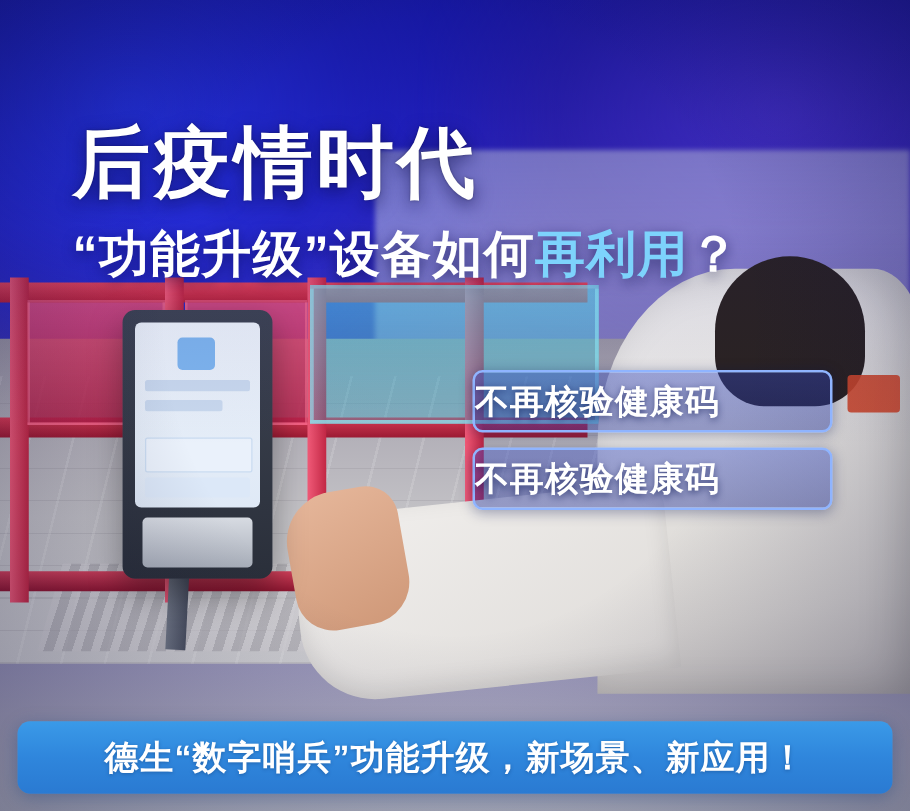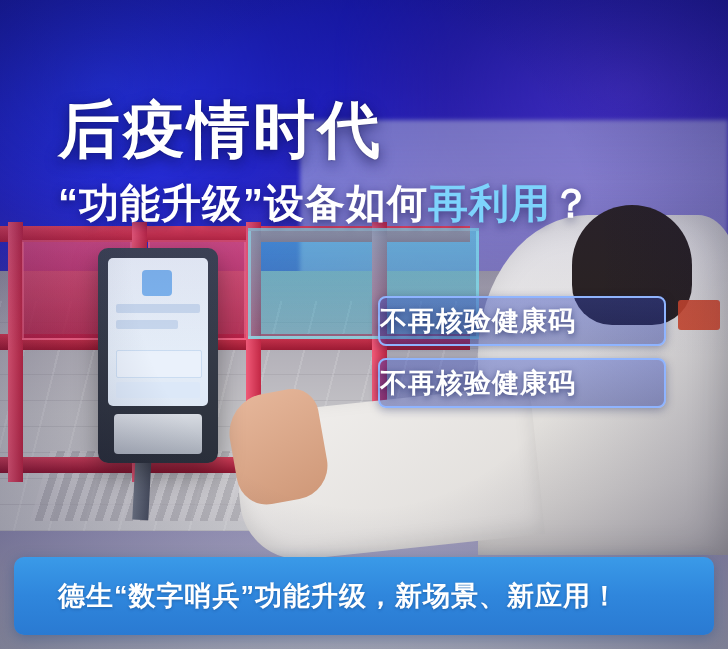--- a/index.html
+++ b/index.html
@@ -299,27 +299,27 @@
     text-shadow: 0 2px 6px rgba(10,20,80,0.6);
     white-space: nowrap;
   }
 
   
   .banner {
     position: absolute;
     left: 14px;
     right: 14px;
     bottom: 14px;
-    height: 78px;
+    height: 58px;
     border-radius: 10px;
     background: linear-gradient(180deg, #3a9ae8 0%, #2f86dc 50%, #2a7ad2 100%);
     box-shadow: 0 3px 14px rgba(20,60,120,0.35);
     display: flex;
     align-items: center;
-    padding-left: 44px;
+    justify-content: center;
   }
   .banner-text {
     font-size: 27px;
     font-weight: bold;
     color: #ffffff;
     letter-spacing: 1px;
     white-space: nowrap;
     text-shadow: 0 1px 3px rgba(10,40,90,0.35);
   }
 </style>

